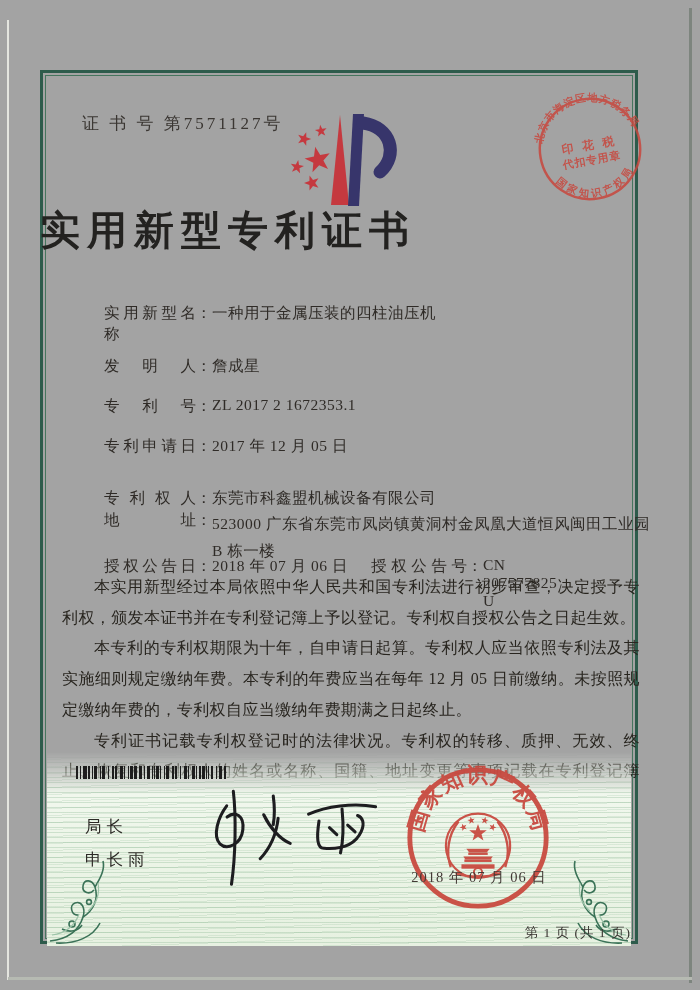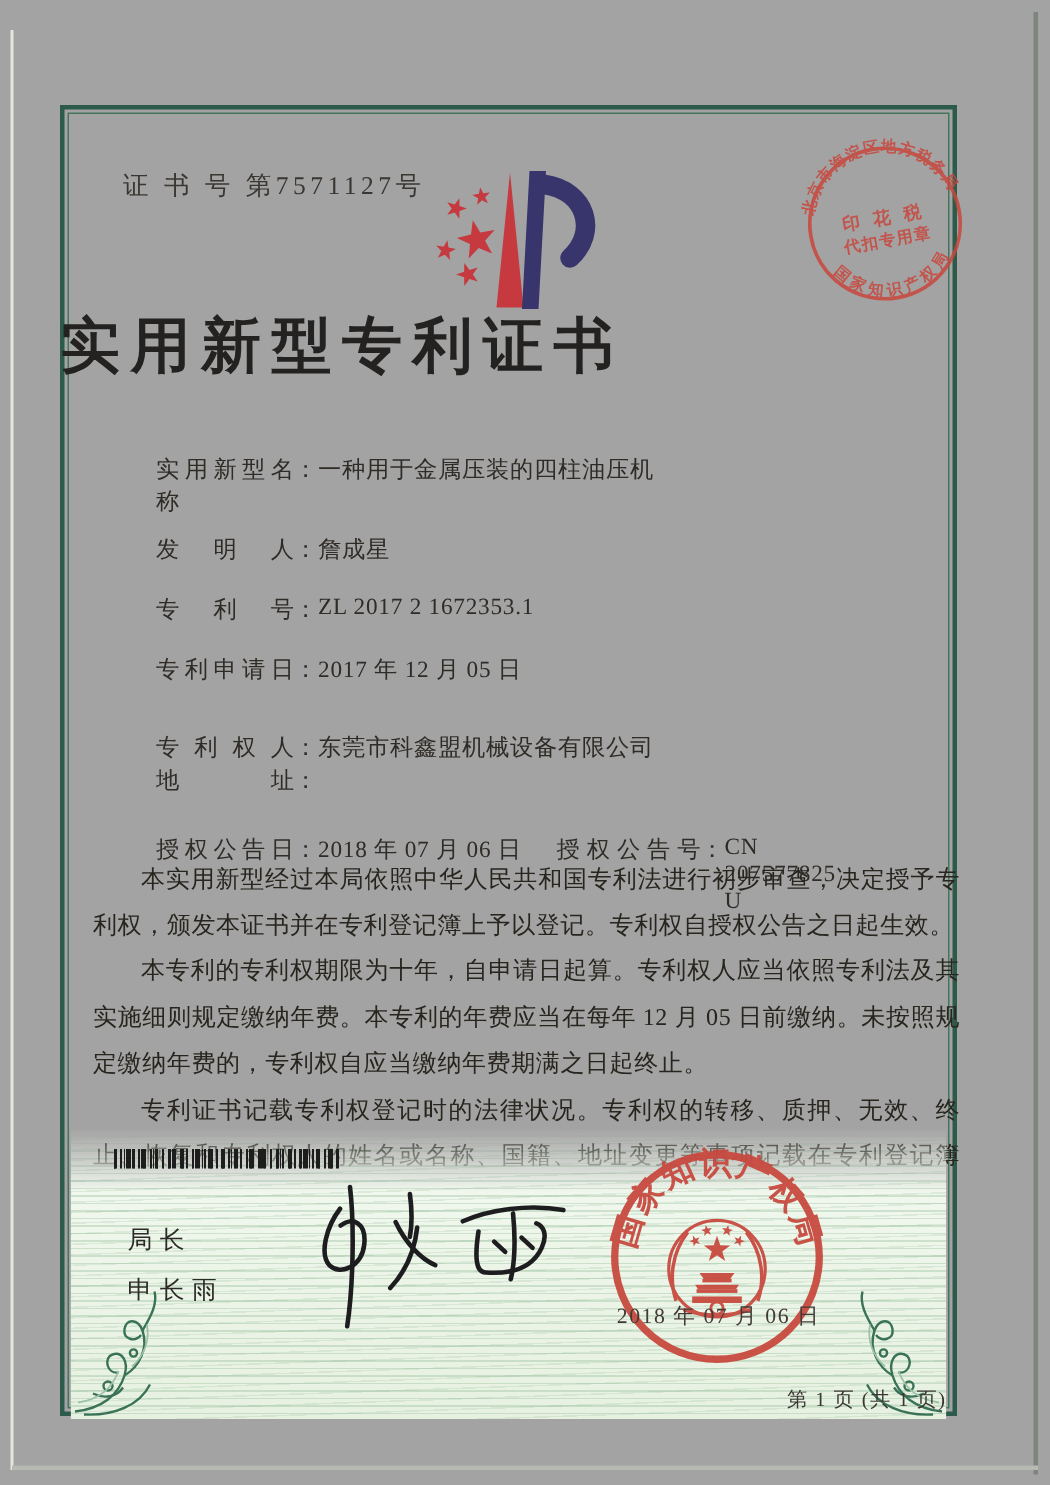--- a/index.html
+++ b/index.html
@@ -124,20 +124,21 @@
         <span class="fvalue">2017 年 12 月 05 日</span>
     </div>
     <div class="frow" style="top:188px">
       <span class="flabel">专利权人</span>
         <span class="fcolon">：</span>
         <span class="fvalue">东莞市科鑫盟机械设备有限公司</span>
     </div>
     <div class="frow" style="top:210px">
       <span class="flabel">地址</span>
         <span class="fcolon">：</span>
+        <span class="fvalue addr">523000 广东省东莞市凤岗镇黄洞村金凤凰大道恒风闽田工业园 B 栋一楼</span>
     </div>
     <div class="frow" style="top:256px">
       <span class="flabel">授权公告日</span>
         <span class="fcolon">：</span>
         <span class="fvalue">2018 年 07 月 06 日</span>
       <span class="grant-no">
         <span class="flabel">授权公告号</span>
           <span class="fcolon">：</span>
           <span class="fvalue">CN 207577825 U</span>
       </span>

